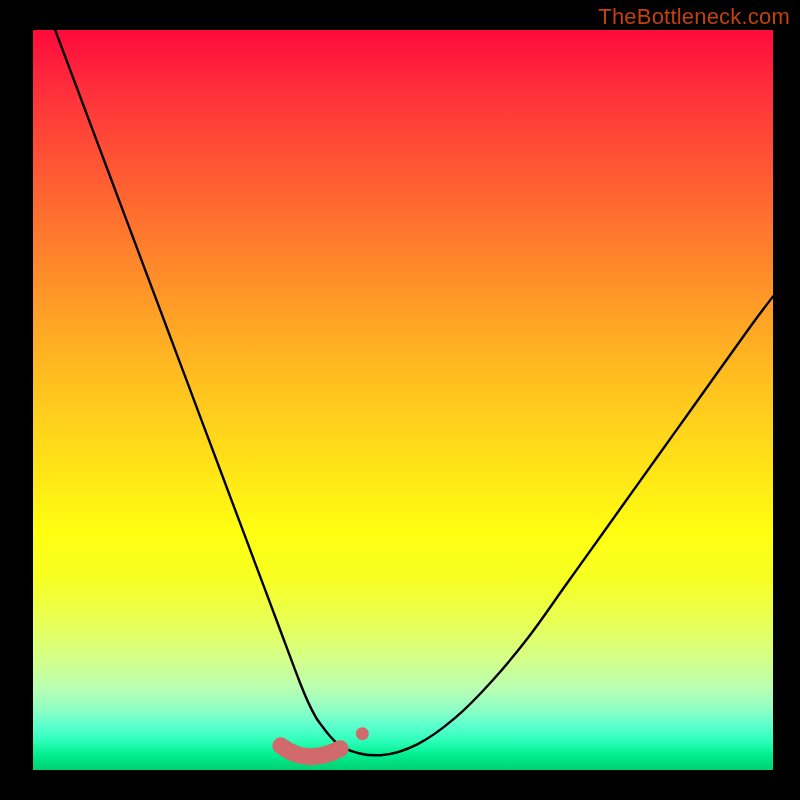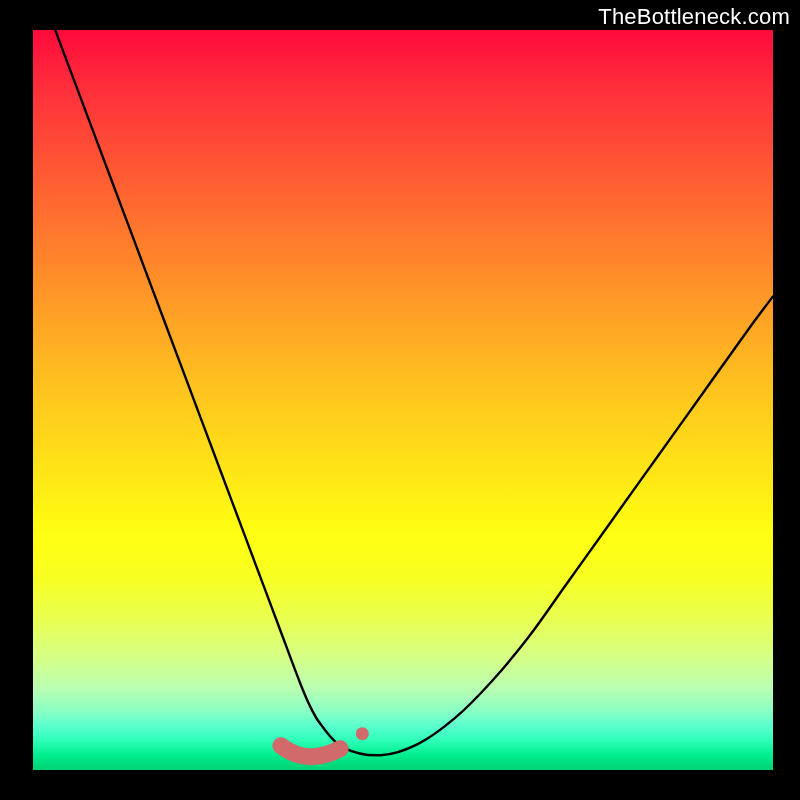--- a/index.html
+++ b/index.html
@@ -50,21 +50,21 @@
       #5cffcf 94%,
       #2effba 96%,
       #00ee8f 98%,
       #00d172 100%
     );
   }
   .watermark {
     position: absolute;
     top: 4px;
     right: 10px;
-    color: #ffffff;
+    color: #c2410c;
     font-size: 22px;
     font-weight: 500;
     letter-spacing: 0.2px;
     user-select: none;
   }
   svg.curve {
     position: absolute;
     left: 0;
     top: 0;
     width: 100%;

